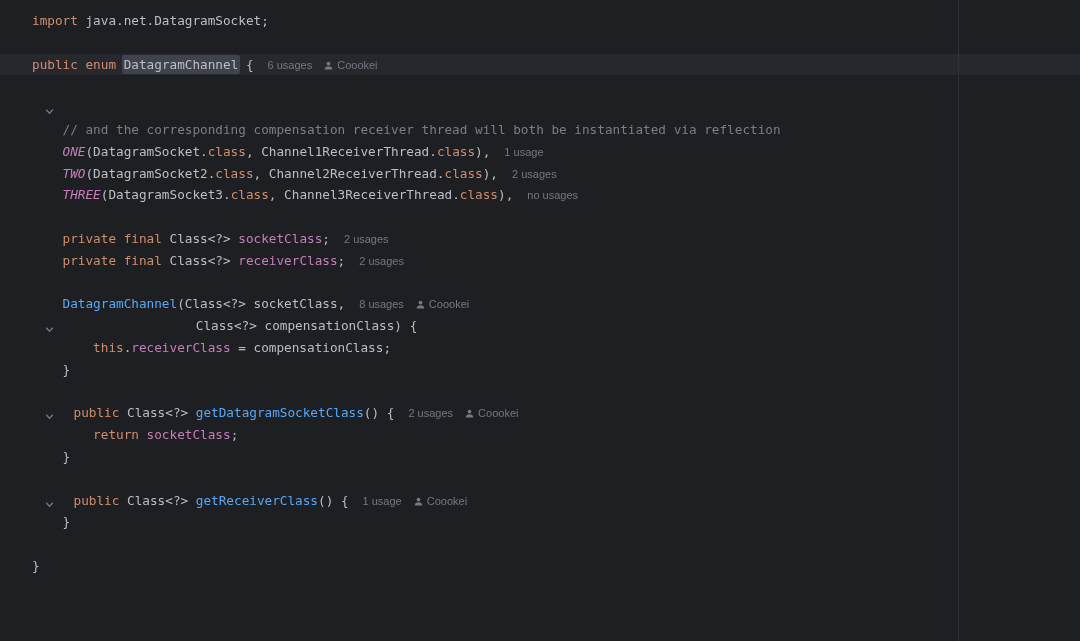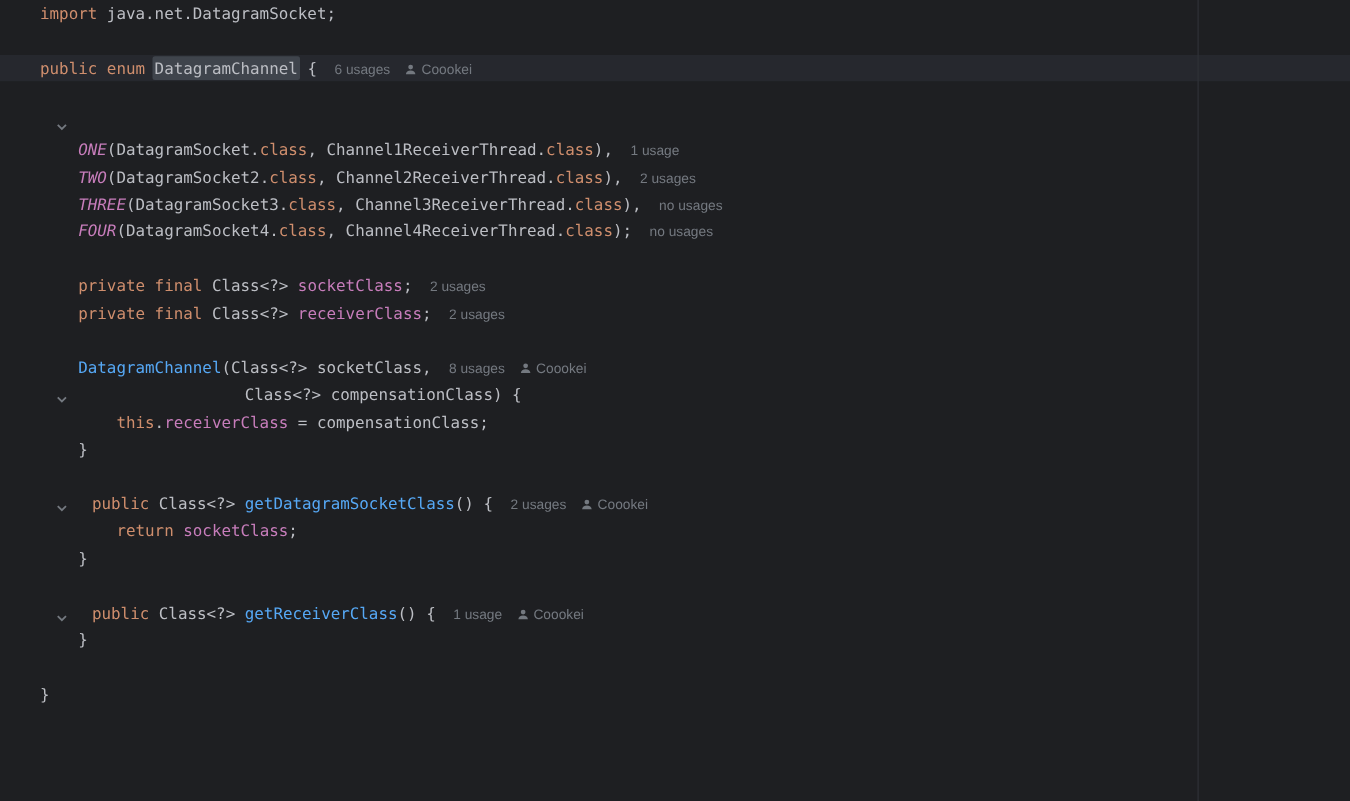--- a/index.html
+++ b/index.html
@@ -1,19 +1,19 @@
 <!DOCTYPE html>
 <html><head>
 <meta charset="utf-8">
 <style>
   * { margin:0; padding:0; box-sizing:border-box; }
   html,body { width:1080px; height:641px; overflow:hidden; }
   body { background: var(--c-background, #1e1f22); }
   .editor { position:relative; width:1080px; height:641px; }
-  .code-lines { position:relative; padding-top:0; z-index:1; }
+  .code-lines { position:relative; padding-top:10px; z-index:1; }
   .line {
     position:relative;
     height:21.8px;
     line-height:21.8px;
     padding-left:32px;
     white-space:pre;
     font-family:"DejaVu Sans Mono", monospace;
     font-size:12.7px;
   }
   .line.caret-line { background: var(--c-caretLine); }
@@ -60,24 +60,24 @@
       <div class="line"><span class="tok kw">import</span><span class="tok plain"> java.net.DatagramSocket;</span></div>
       <div class="line"></div>
       <div class="line caret-line"><span class="tok kw">public</span><span class="tok plain"> </span><span class="tok kw">enum</span><span class="tok plain"> </span><span class="tok hl">DatagramChannel</span><span class="tok plain"> {</span><span class="inlay">6 usages</span><span class="inlay"><span><svg width="9" height="9" viewBox="0 0 9 9" fill="currentColor">
               <circle cx="4.5" cy="2.6" r="1.9"></circle>
               <path d="M0.7 8.4c0-2.1 1.7-3.1 3.8-3.1s3.8 1 3.8 3.1z"></path>
             </svg></span>Coookei</span></div>
       <div class="line"></div>
       <div class="line"><span class="fold"><svg width="11" height="11" viewBox="0 0 10 10">
             <polyline points="2,3.5 5,6.5 8,3.5" fill="none" stroke="currentColor" stroke-width="1.3"></polyline>
           </svg></span></div>
+      <div class="line"><span class="tok comment">    // and the corresponding compensation receiver thread will both be instantiated via reflection</span></div>
       <div class="line"><span class="tok plain">    </span><span class="tok enum">ONE</span><span class="tok plain">(DatagramSocket.</span><span class="tok kw">class</span><span class="tok plain">, Channel1ReceiverThread.</span><span class="tok kw">class</span><span class="tok plain">),</span><span class="inlay">1 usage</span></div>
       <div class="line"><span class="tok plain">    </span><span class="tok enum">TWO</span><span class="tok plain">(DatagramSocket2.</span><span class="tok kw">class</span><span class="tok plain">, Channel2ReceiverThread.</span><span class="tok kw">class</span><span class="tok plain">),</span><span class="inlay">2 usages</span></div>
       <div class="line"><span class="tok plain">    </span><span class="tok enum">THREE</span><span class="tok plain">(DatagramSocket3.</span><span class="tok kw">class</span><span class="tok plain">, Channel3ReceiverThread.</span><span class="tok kw">class</span><span class="tok plain">),</span><span class="inlay">no usages</span></div>
-      <div class="line"><span class="tok plain">    </span><span class="tok enum">FOUR</span><span class="tok plain">(DatagramSocket4.</span><span class="tok kw">class</span><span class="tok plain">, Channel4ReceiverThread.</span><span class="tok kw">class</span><span class="tok plain">);</span><span class="inlay">no usages</span></div>
       <div class="line"></div>
       <div class="line"><span class="tok plain">    </span><span class="tok kw">private</span><span class="tok plain"> </span><span class="tok kw">final</span><span class="tok plain"> Class&lt;?&gt; </span><span class="tok field">socketClass</span><span class="tok plain">;</span><span class="inlay">2 usages</span></div>
       <div class="line"><span class="tok plain">    </span><span class="tok kw">private</span><span class="tok plain"> </span><span class="tok kw">final</span><span class="tok plain"> Class&lt;?&gt; </span><span class="tok field">receiverClass</span><span class="tok plain">;</span><span class="inlay">2 usages</span></div>
       <div class="line"></div>
       <div class="line"><span class="tok plain">    </span><span class="tok method">DatagramChannel</span><span class="tok plain">(Class&lt;?&gt; socketClass,</span><span class="inlay">8 usages</span><span class="inlay"><span><svg width="9" height="9" viewBox="0 0 9 9" fill="currentColor">
               <circle cx="4.5" cy="2.6" r="1.9"></circle>
               <path d="M0.7 8.4c0-2.1 1.7-3.1 3.8-3.1s3.8 1 3.8 3.1z"></path>
             </svg></span>Coookei</span></div>
       <div class="line"><span class="fold"><svg width="11" height="11" viewBox="0 0 10 10">
             <polyline points="2,3.5 5,6.5 8,3.5" fill="none" stroke="currentColor" stroke-width="1.3"></polyline>

